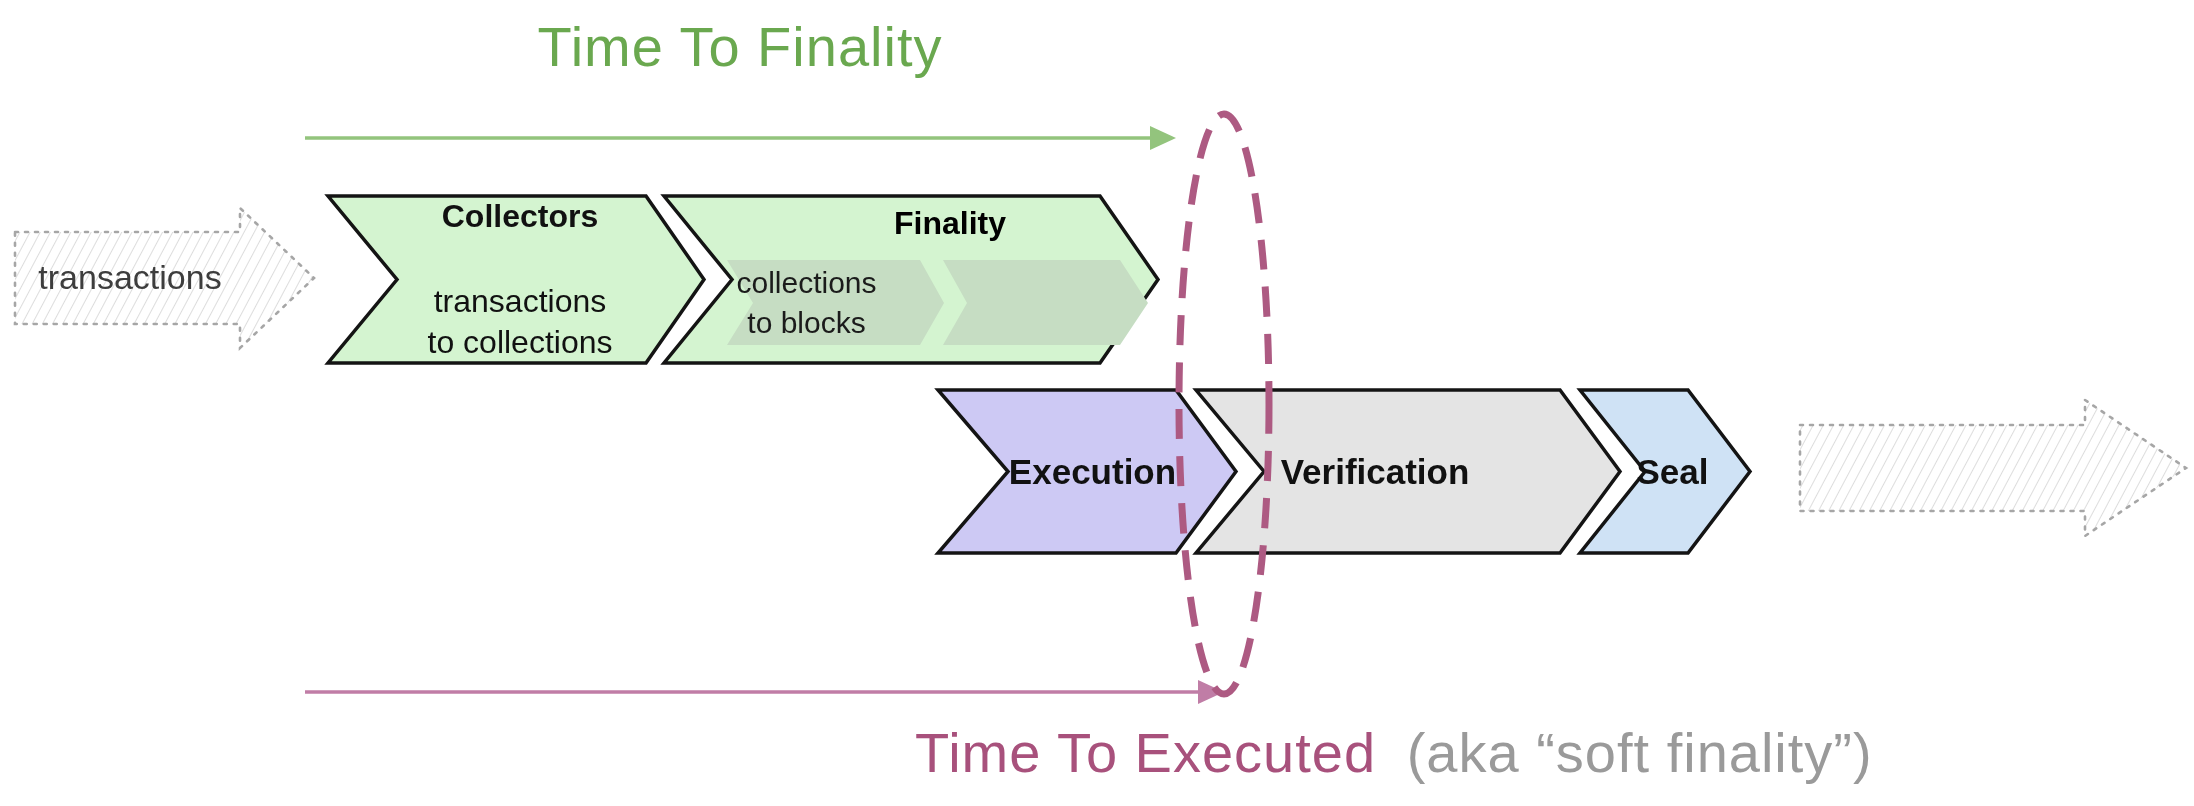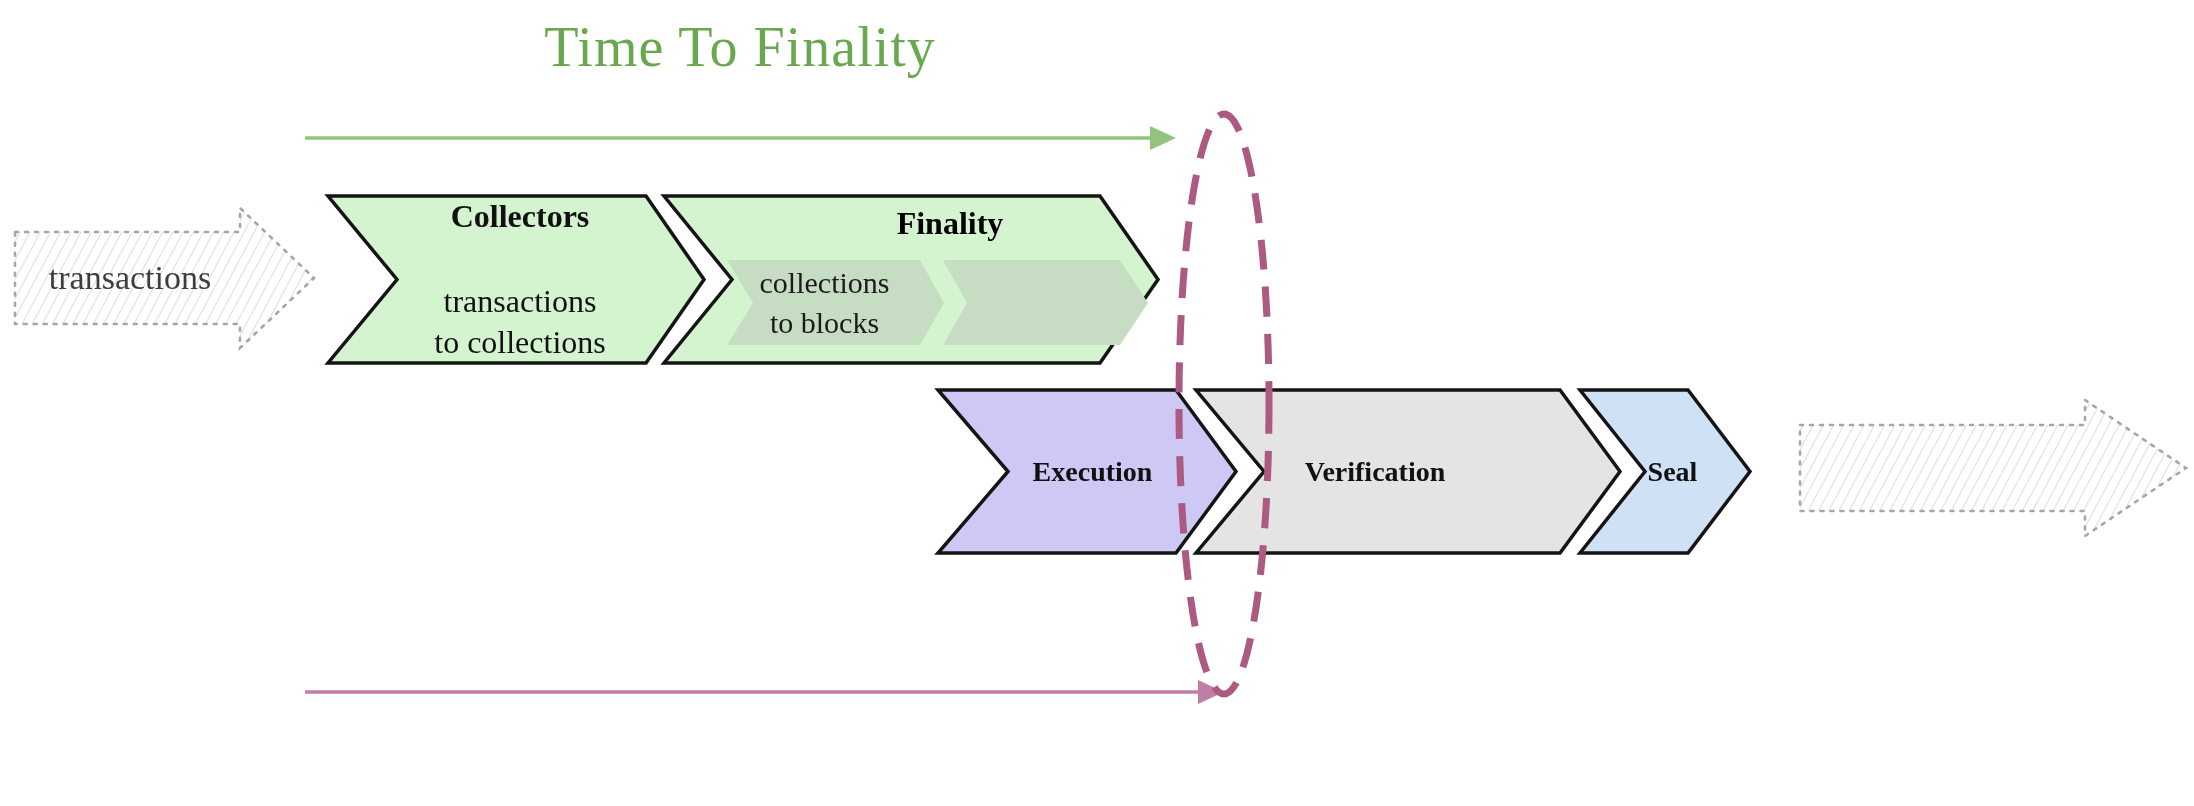--- a/index.html
+++ b/index.html
@@ -5,21 +5,21 @@
   html, body {
     margin: 0;
     padding: 0;
     background: #ffffff;
   }
   #stage {
     position: relative;
     width: 2194px;
     height: 806px;
     background: #ffffff;
-    font-family: Liberation Serif, serif;
+    font-family: Liberation Sans, sans-serif;
     overflow: hidden;
   }
   #diagram-svg {
     position: absolute;
     left: 0;
     top: 0;
   }
   .abs { position: absolute; }
 
   
@@ -51,21 +51,21 @@
     white-space: pre-line;
   }
   .substep-label {
     font-size: 30px;
     line-height: 40px;
     white-space: pre-line;
     color: #1b1b1b;
   }
   .stage-label {
     font-weight: bold;
-    font-size: 28px;
+    font-size: 35px;
     color: #111111;
   }
 
   
   .sketch-label {
     font-size: 34px;
     line-height: 43px;
     color: #3d3d3d;
     white-space: pre-line;
   }
@@ -134,24 +134,28 @@
   <div class="abs sketch-label" style="left:15px; top:256px; width:230px; text-align:center;">transactions</div>
 
   <div class="abs chev-label" style="left:400px; top:196px; width:240px; height:167px;gap:44px;">
     <div class="chev-title">Collectors</div>
     <div class="chev-sub">transactions
 to collections</div>
   </div>
 
   <div class="abs chev-title title-center" style="left:760px; top:203px; width:380px;">Finality</div>
 
-  <div class="abs chev-label substep-label" style="left:732px; top:260px; width:185px; height:85px;">collections
+  <div class="abs chev-label substep-label" style="left:714px; top:260px; width:185px; height:85px;">collections
 to blocks</div>
 
   <div class="abs chev-label stage-label" style="left:1000px; top:390px; width:185px; height:163px;">Execution</div>
 
   <div class="abs chev-label stage-label" style="left:1250px; top:390px; width:250px; height:163px;">Verification</div>
 
   <div class="abs chev-label stage-label" style="left:1610px; top:390px; width:125px; height:163px;">Seal</div>
 
 
+  <div class="abs big-title" style="left:915px; top:722px;">
+    <span style="color: rgb(168, 81, 124);">Time To Executed</span>
+    <span class="suffix-gray" style="margin-left:14px;">(aka “soft finality”)</span>
+  </div>
 
 </div>
 
 </body></html>

